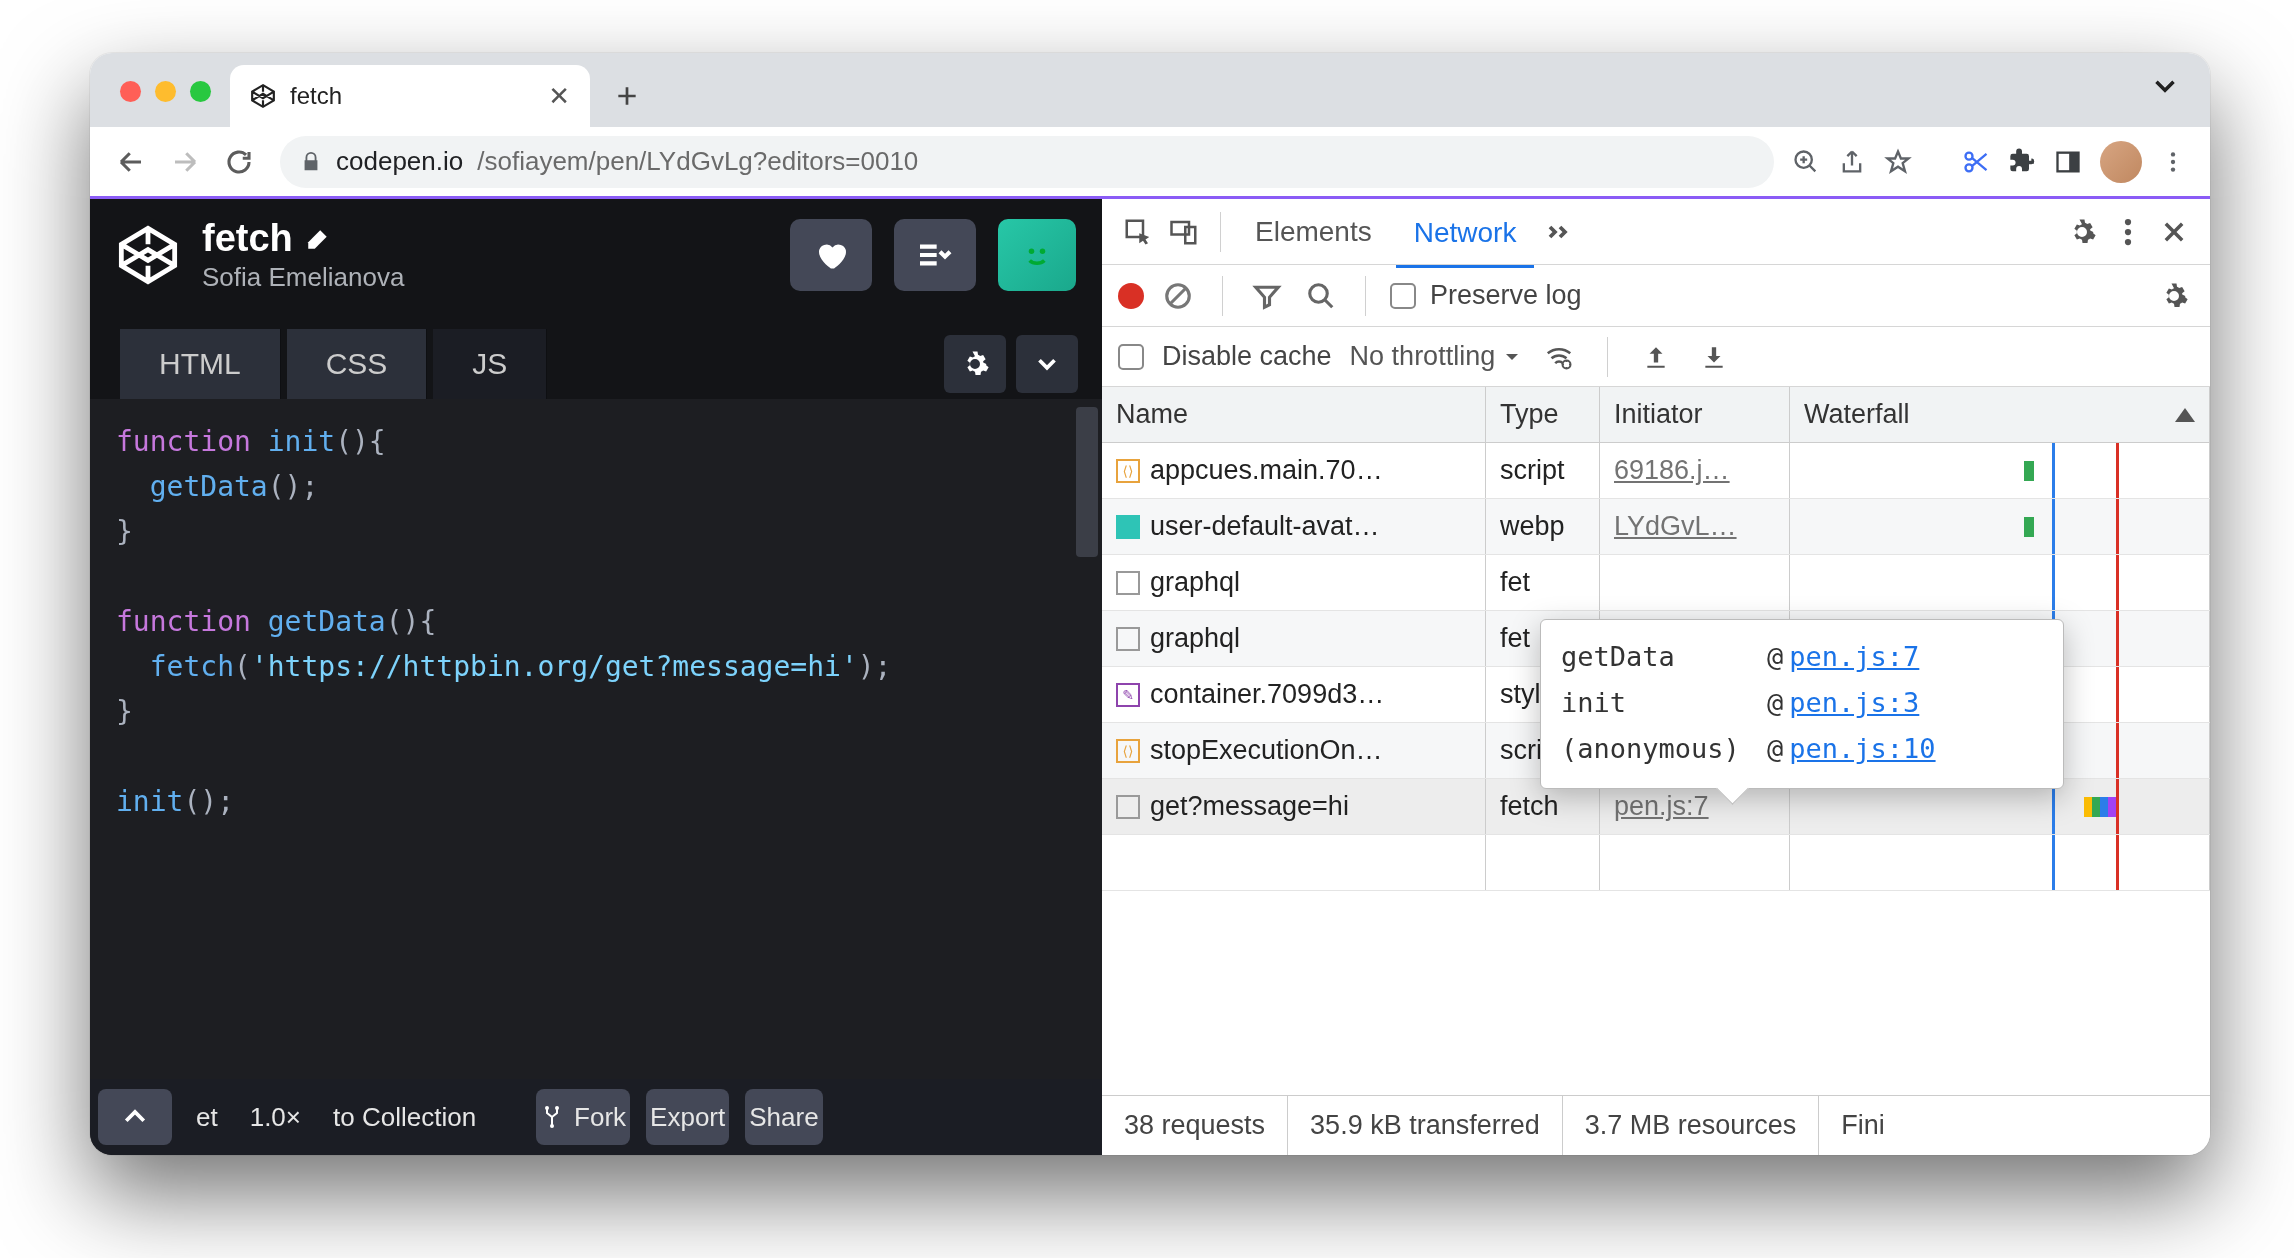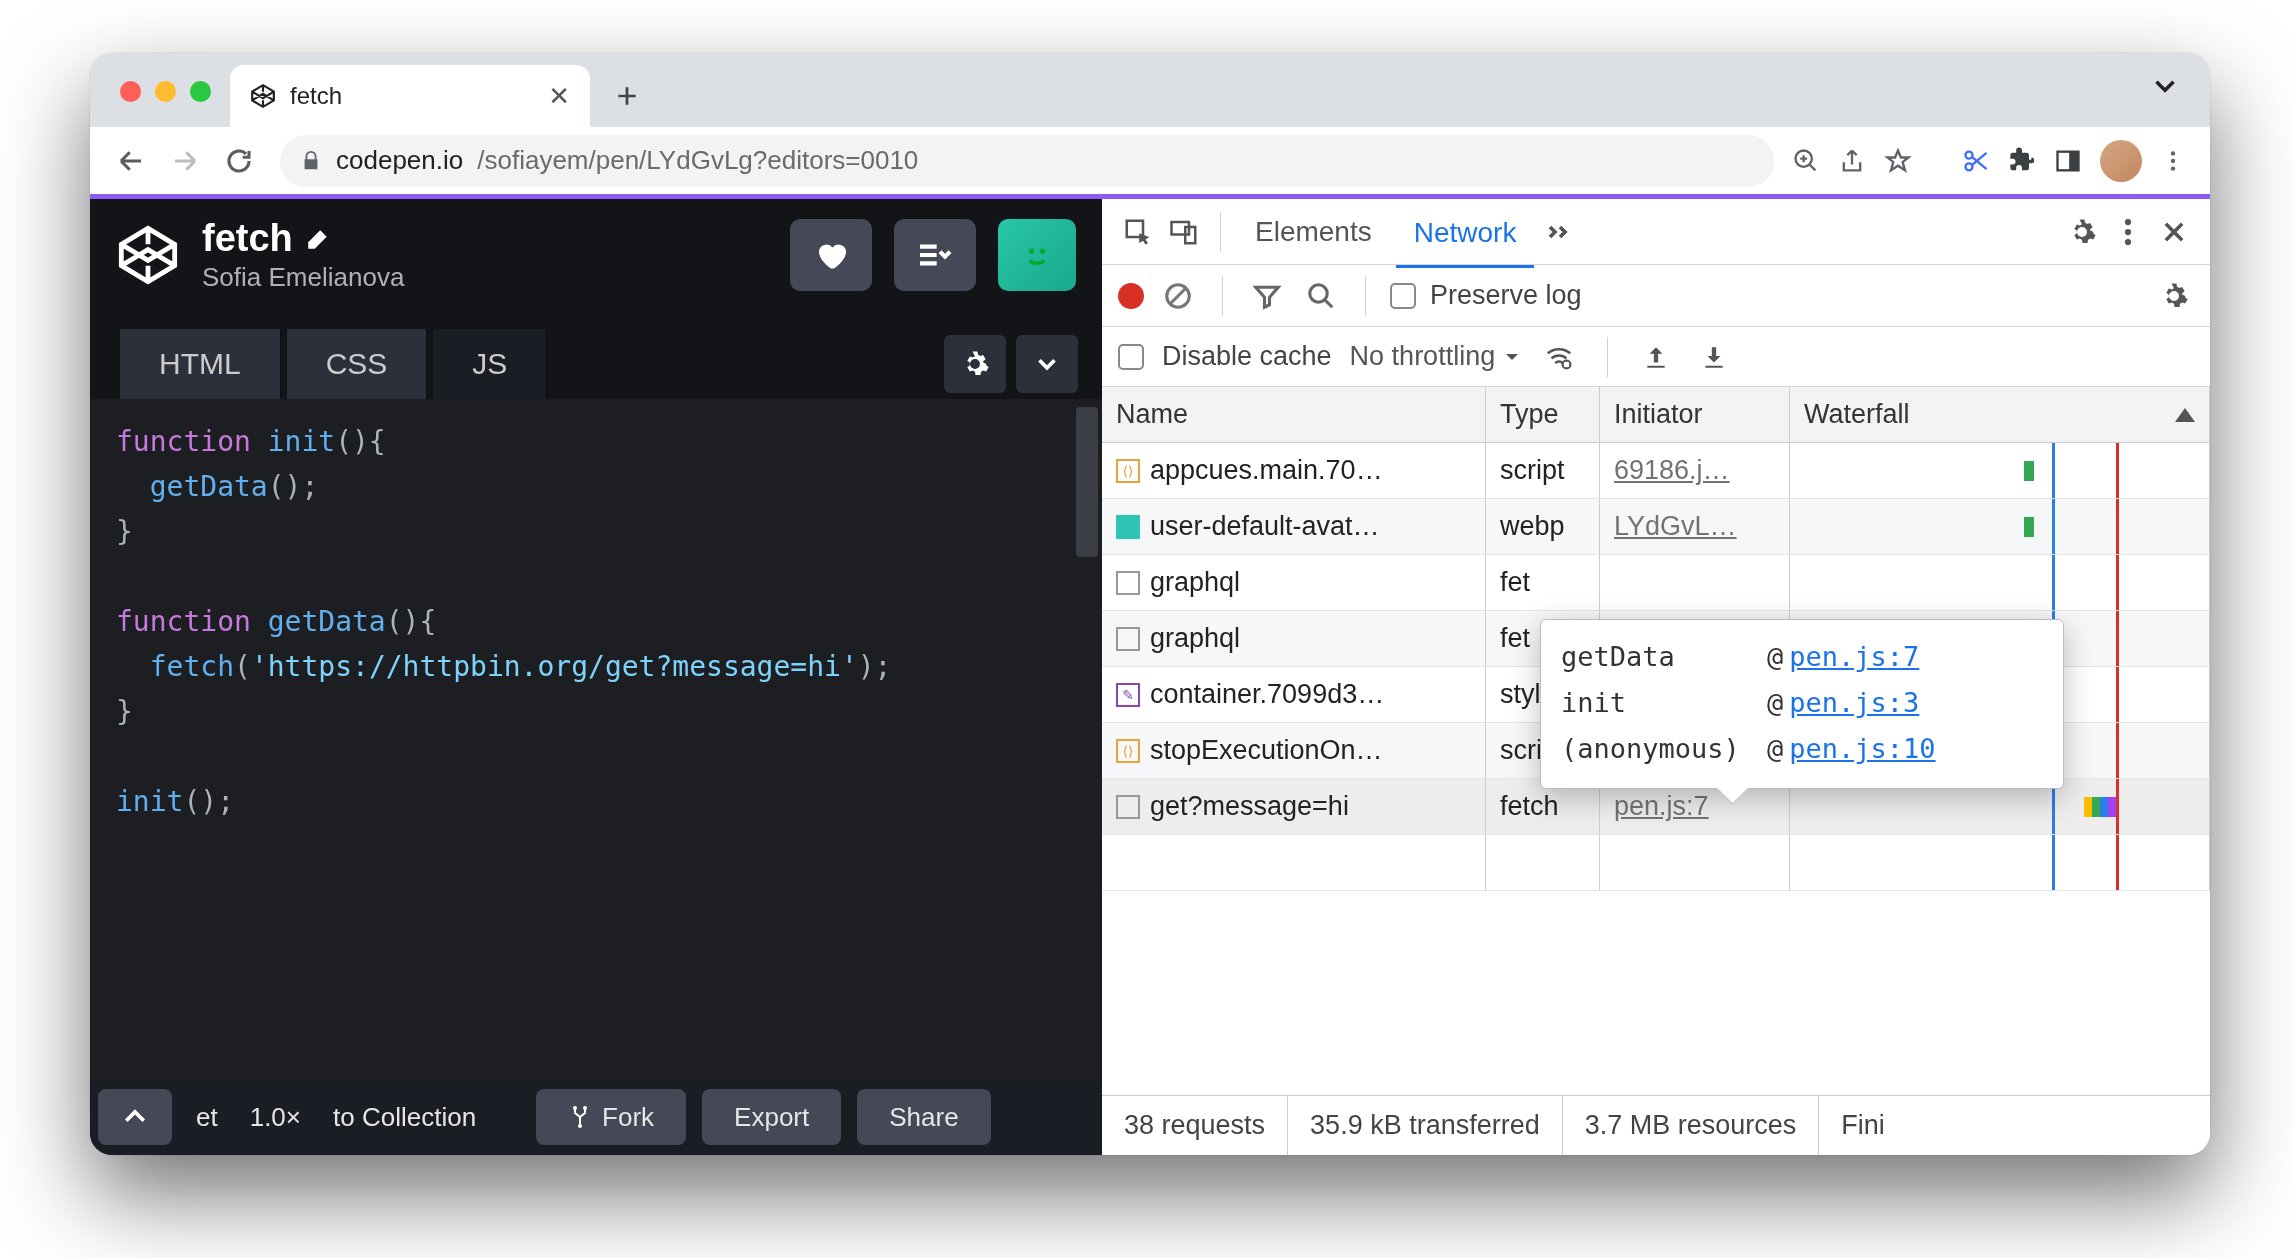--- a/index.html
+++ b/index.html
@@ -18,21 +18,21 @@
   .tab {
     margin-left: 140px; height: 62px; width: 360px; background: #fff; border-radius: 14px 14px 0 0;
     display: flex; align-items: center; padding: 0 20px; gap: 14px; font-size: 24px; color: #222;
   }
   .tab svg { flex: none; }
   .tab .tab-title { flex: 1; }
   .tab .tab-close { font-size: 26px; color: #555; }
   .newtab { width: 46px; height: 46px; margin-left: 14px; margin-bottom: 8px; display:flex; align-items:center; justify-content:center; color:#4a4a4a; font-size:30px; }
   .win-expand { position: absolute; right: 28px; top: 16px; color: #333; }
   
-  .toolbar { height: 72px; background: #fff; border-bottom: 5px solid #8b5cf6; display:flex; align-items:center; padding: 0 18px; gap: 8px; }
+  .toolbar { height: 72px; background: #fff; border-bottom: 3px solid #8b5cf6; display:flex; align-items:center; padding: 0 18px; gap: 8px; }
   .tb-btn { width: 46px; height: 46px; display:flex; align-items:center; justify-content:center; color:#5c5c5c; border-radius:50%; }
   .tb-btn.disabled { color: #bdbdbd; }
   .urlbar { flex: 1; height: 52px; background: #f1f3f4; border-radius: 26px; display:flex; align-items:center; padding: 0 20px; gap: 14px; font-size: 26px; color: #3c4043; margin: 0 10px; }
   .urlbar .lock { color: #5f6368; }
   .urlbar .host { color:#202124; }
   .urlbar .path { color:#6a6a6a; }
   .tb-right { display:flex; align-items:center; gap: 18px; padding-right: 6px; }
   .avatar-img { width: 42px; height: 42px; border-radius: 50%; background: linear-gradient(135deg,#d7a582,#c08860); }
   
   .content { display:flex; height: calc(100% - 74px - 72px); }
@@ -55,21 +55,21 @@
   .ed-tab:nth-child(3) { background:#1b1d24; }
   .ed-spacer { flex:1; }
   .ed-icon { width:62px; height:58px; background:#2c303a; border-radius:6px; display:flex; align-items:center; justify-content:center; margin-left:10px; }
   
   .code-wrap { position:relative; flex:1; }
   .code { padding: 20px 28px 20px 26px; font-family: ui-monospace, Menlo, Consolas, monospace; font-size: 28px; line-height: 45px; white-space: pre; color:#dcdfe4; background:#1d1e22; height: 100%; overflow:hidden; } .kw2 { color:#c678dd; } .fn { color:#61afef; } .str { color:#7dd3fc; } .pun { color:#abb2bf; }
   .scrollthumb { position:absolute; right:4px; top:8px; width:22px; height:150px; background:#3b3e47; border-radius:4px; }
   
   .cp-foot { height: 76px; background:#1b1d24; display:flex; align-items:center; gap:16px; padding: 0 16px 0 8px; }
   .cp-up { width:74px; height:56px; background:#444857; border-radius:8px; display:flex; align-items:center; justify-content:center; }
-  .cp-chip { height:56px; padding:0 32px; background:#444857; border-radius:8px; display:flex; align-items:center; font-size:26px; color:#e6e6e6; gap:10px; }
+  .cp-chip { height:56px; padding:0 4px; background:#444857; border-radius:8px; display:flex; align-items:center; font-size:26px; color:#e6e6e6; gap:10px; }
   .cp-chip.naked { background:transparent; padding:0 8px; }
   
   .dt-top { height: 66px; border-bottom:1px solid #d6d6d6; display:flex; align-items:center; padding:0 16px; gap:6px; font-size:28px; color:#333; }
   .dt-tab { padding: 10px 18px; color:#555; }
   .dt-tab.active { color:#1a73e8; border-bottom:3px solid #1a73e8; padding-bottom:16px; margin-bottom:-11px; }
   .dt-sep { width:1px; height:40px; background:#d0d0d0; margin:0 10px; }
   .dt-ico { width:40px; height:40px; display:flex; align-items:center; justify-content:center; color:#555; }
   .dt-sub { height: 62px; border-bottom:1px solid #d6d6d6; display:flex; align-items:center; padding:0 16px; gap:14px; font-size:27px; color:#444; }
   .rec-dot { width:26px; height:26px; background:#d93025; border-radius:50%; }
   .chk { width:26px; height:26px; border:2px solid #888; border-radius:5px; display:inline-block; }

